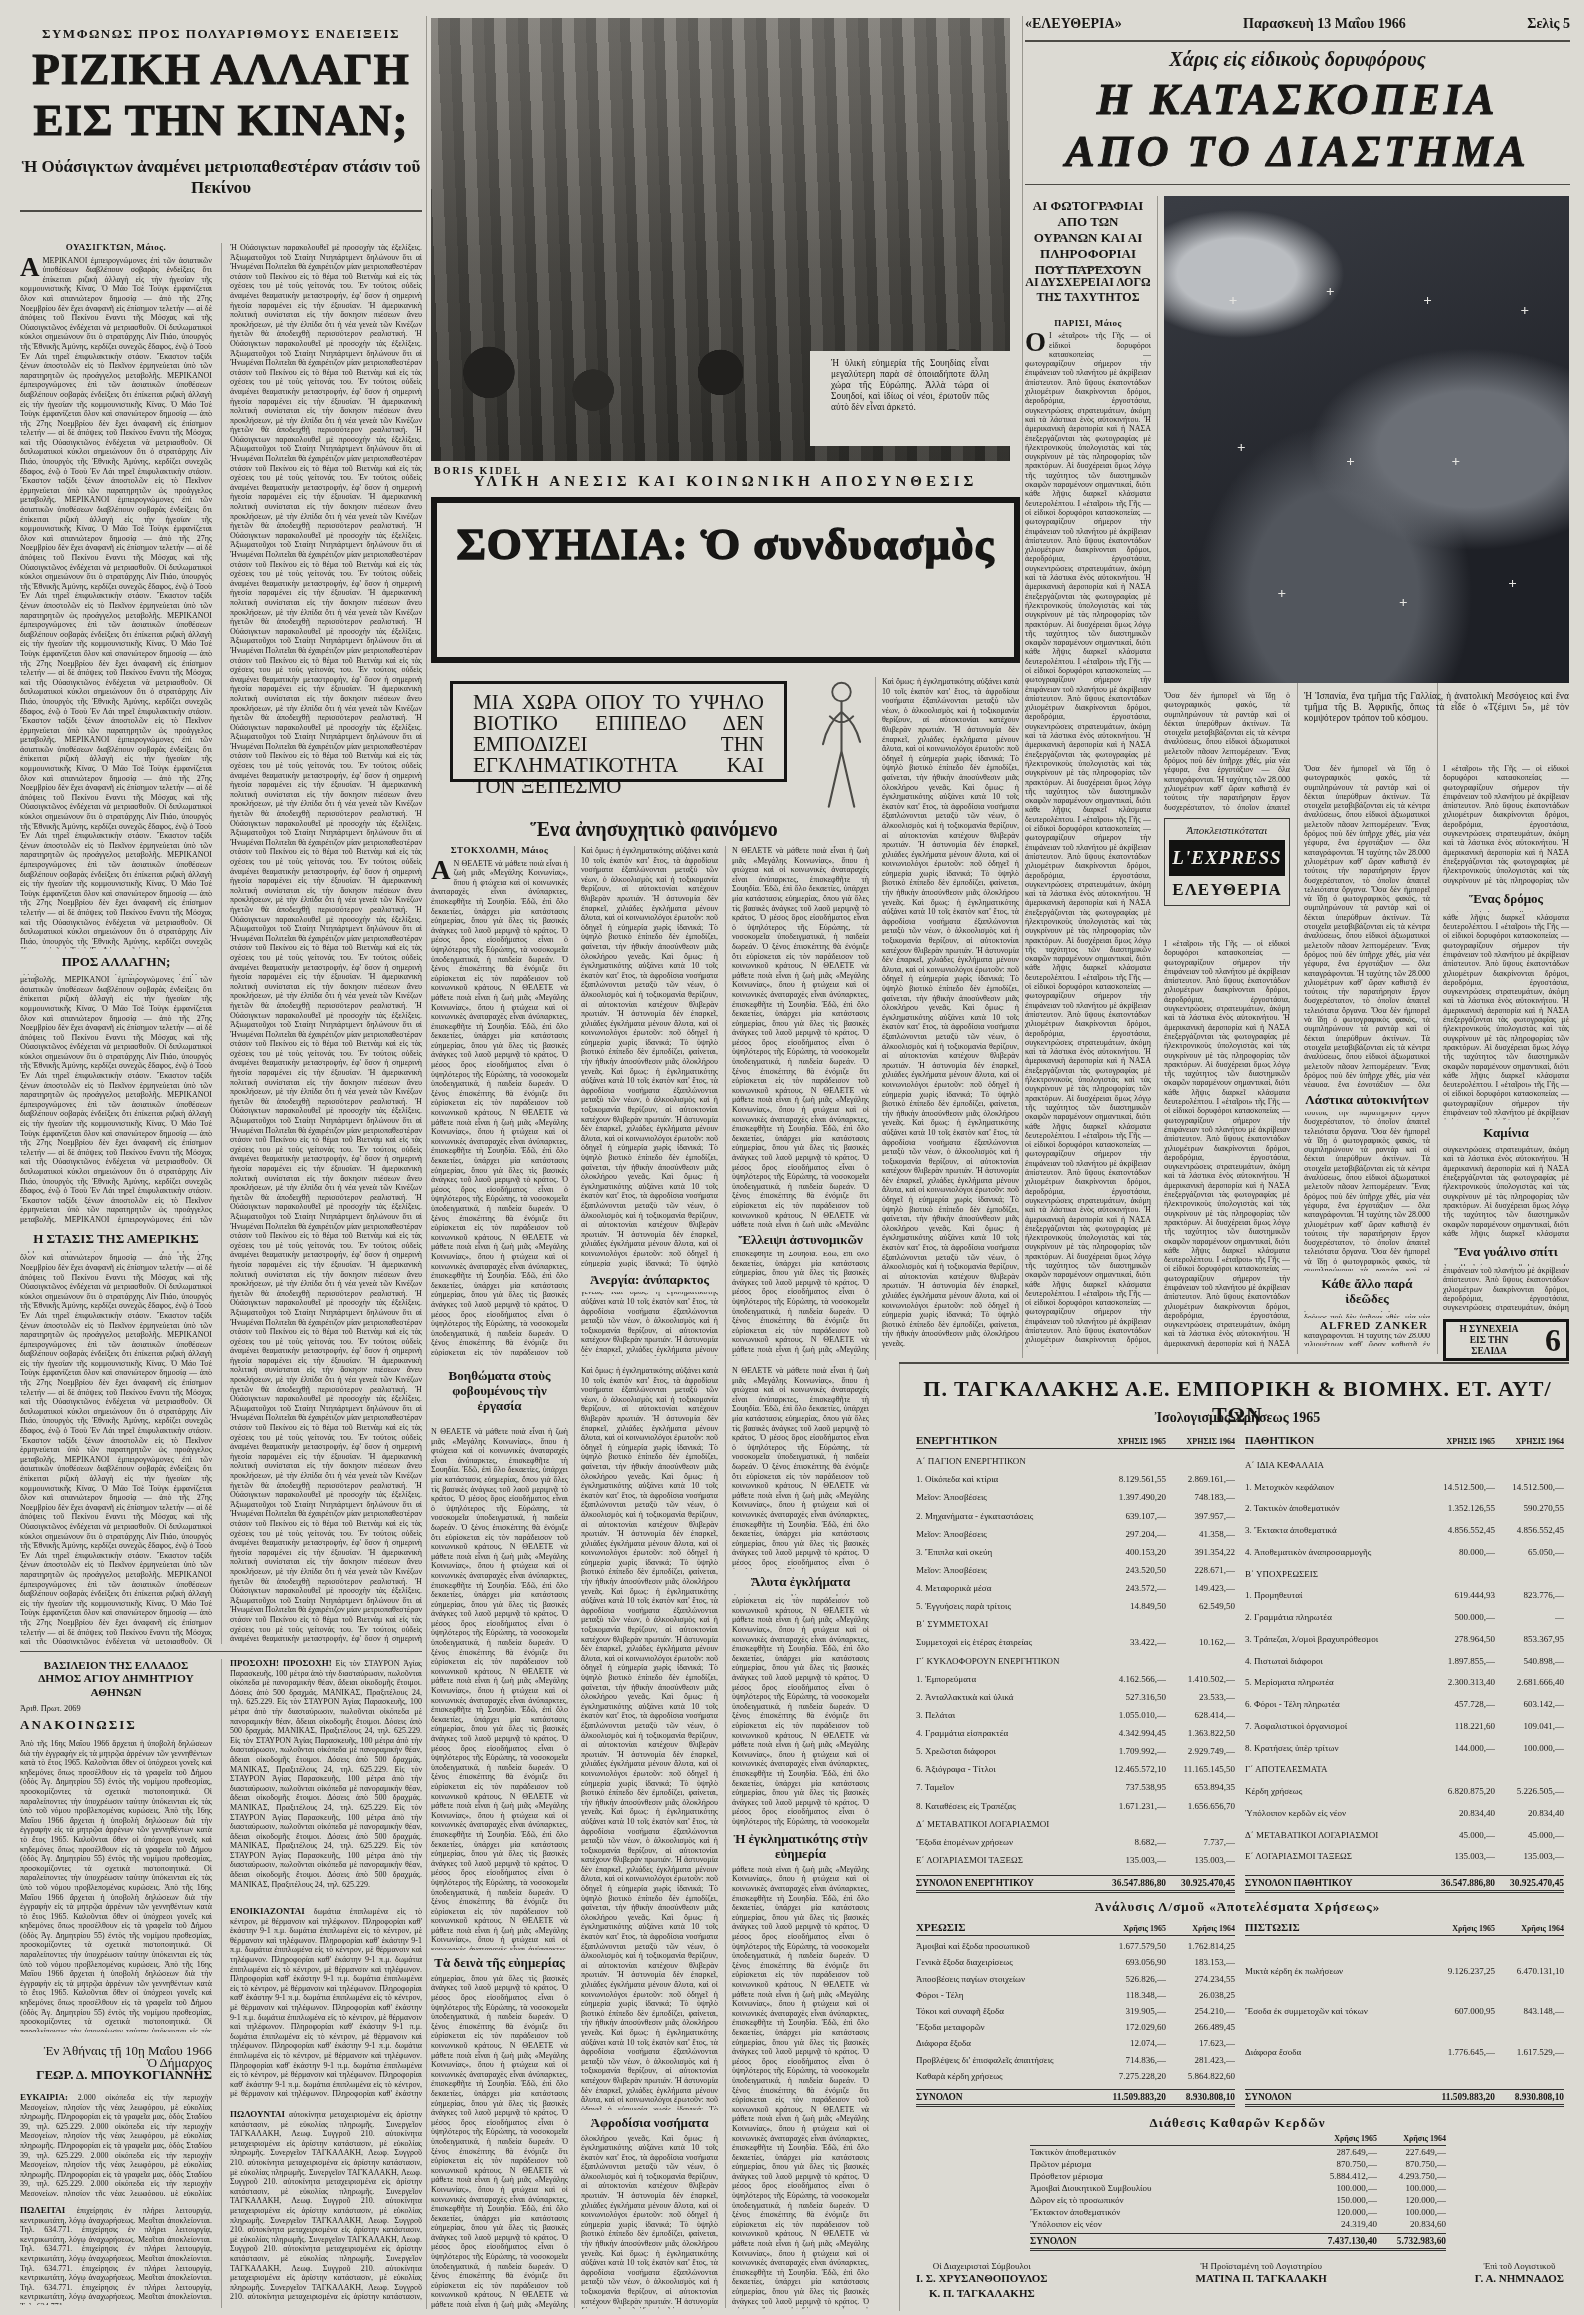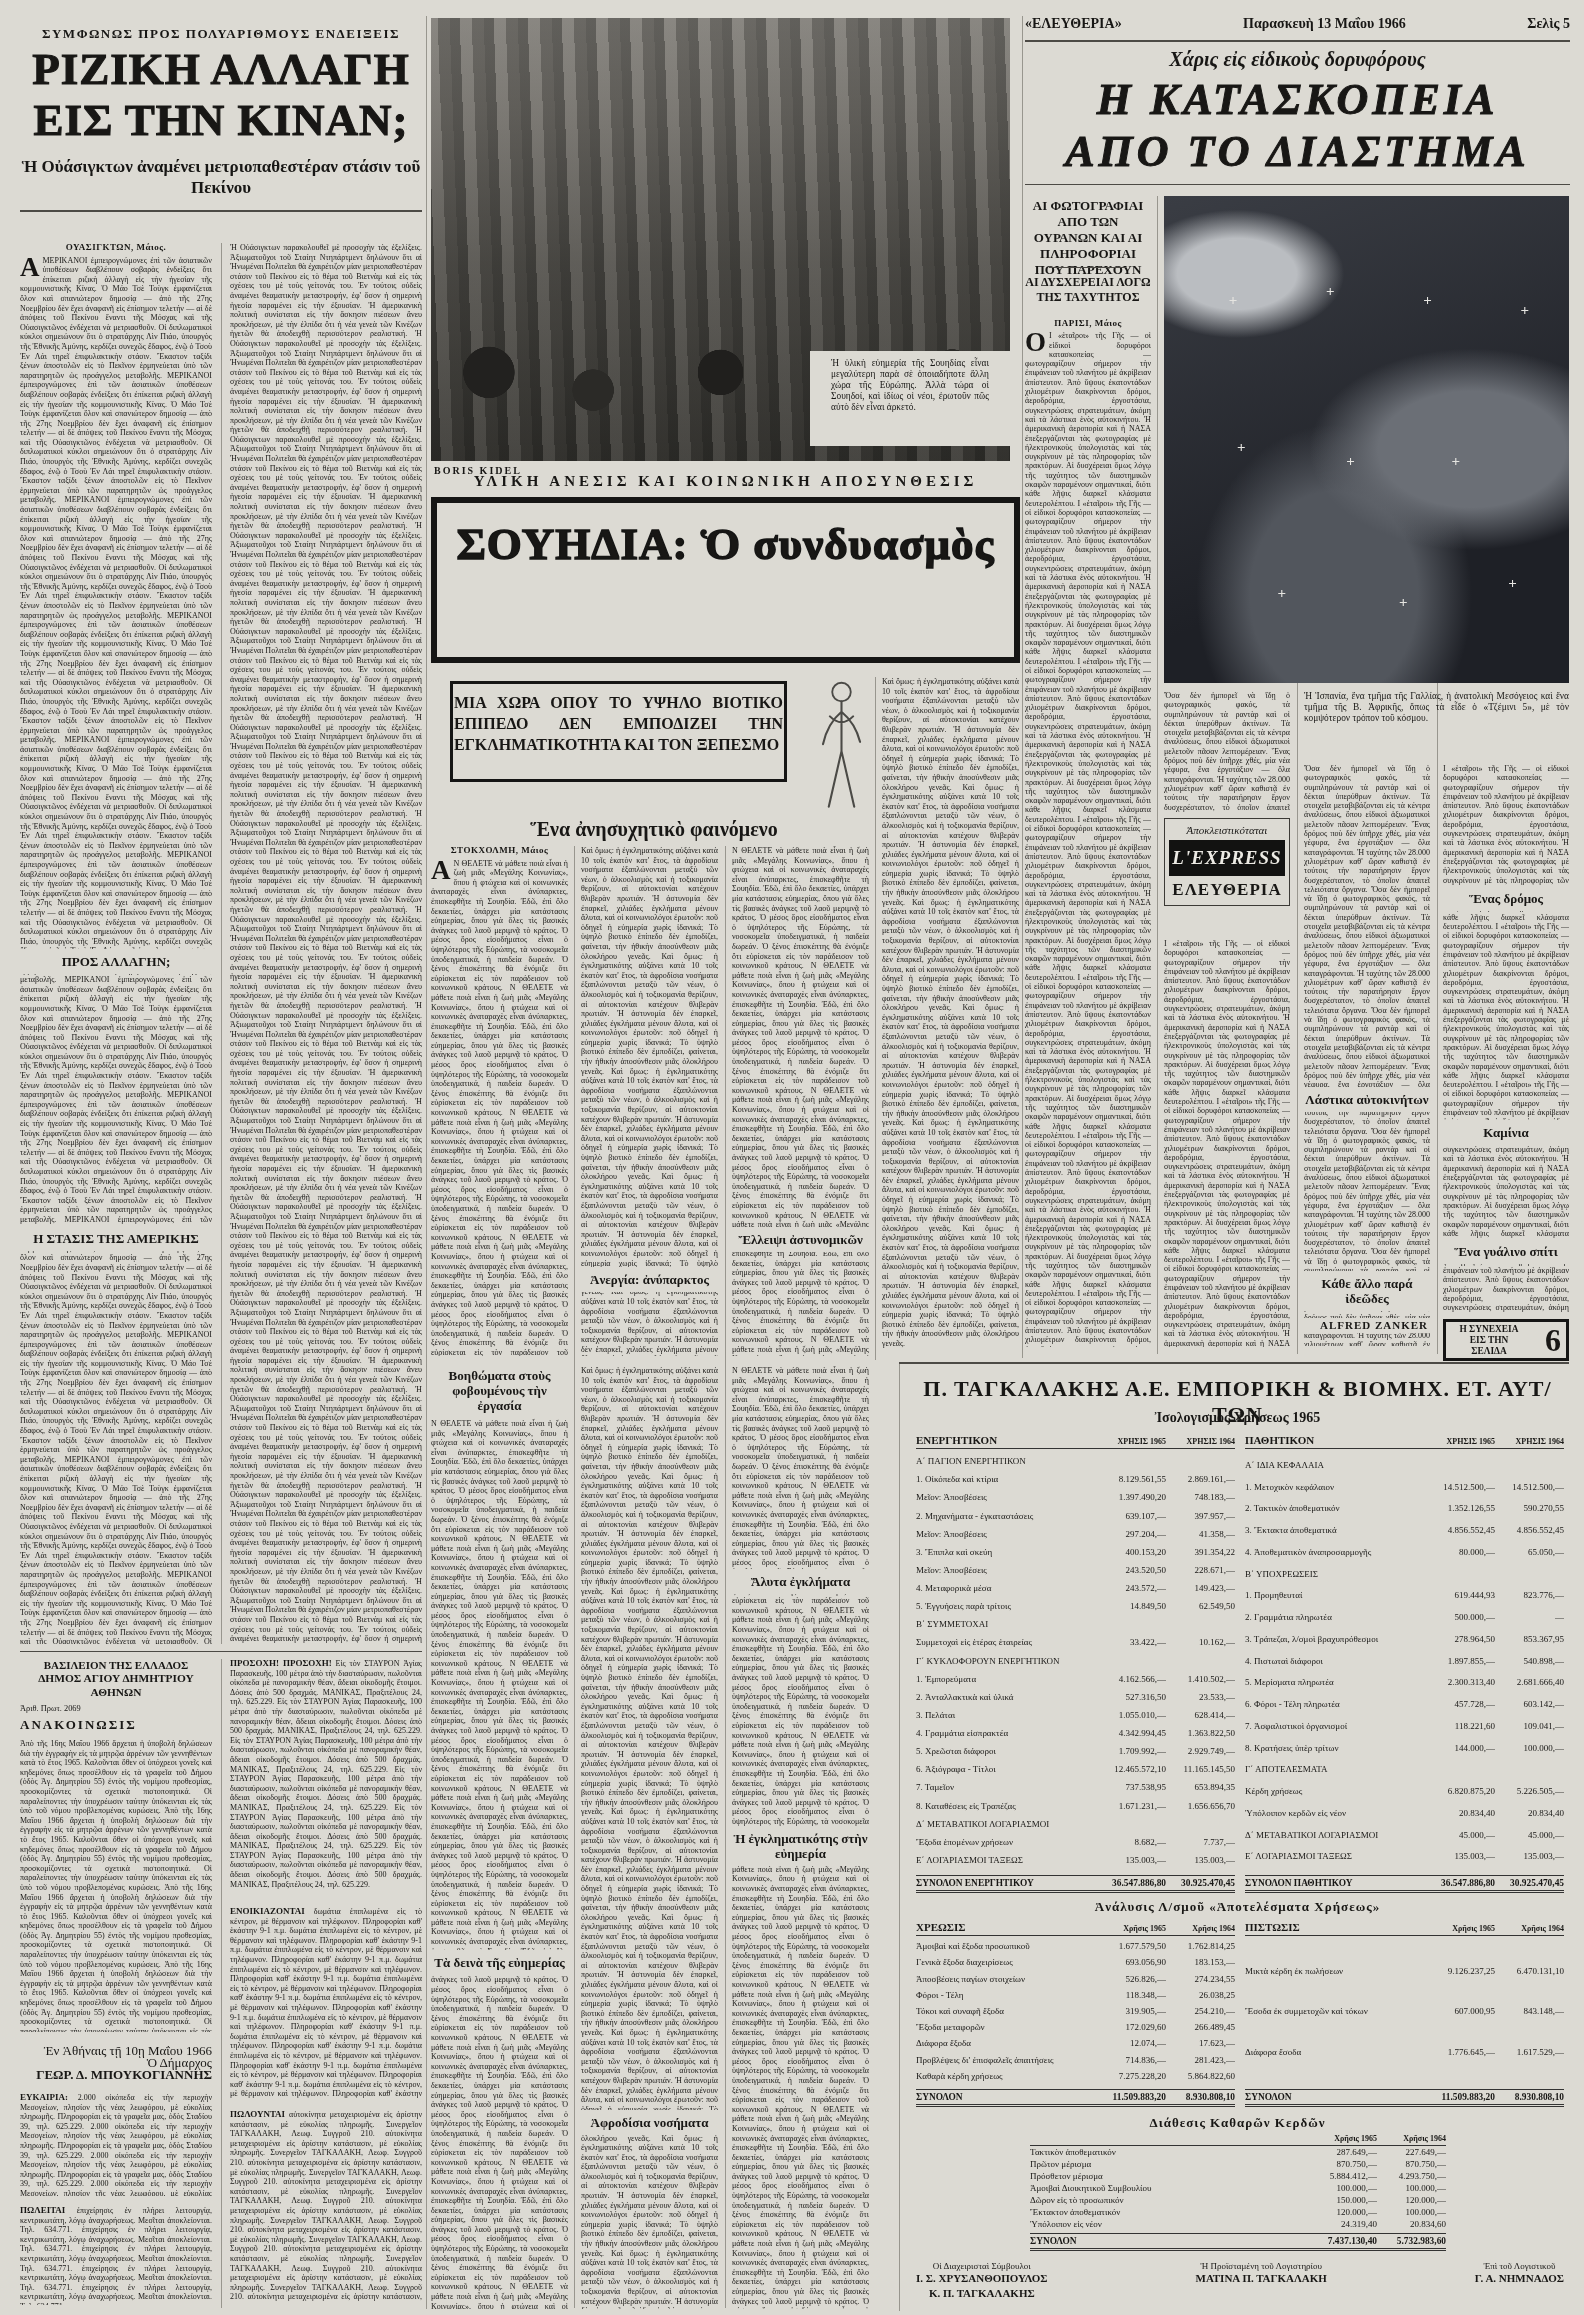--- a/index.html
+++ b/index.html
@@ -12,21 +12,21 @@
   .kicker{font-size:13px;font-weight:bold;letter-spacing:1.5px;text-align:center}
   .bighead{font-weight:bold;text-align:center;font-size:45px;line-height:50px;letter-spacing:1px;
            -webkit-text-stroke:1.1px #181715}
   .deck{font-size:17px;line-height:21px;font-weight:bold;text-align:center}
   .fillbox{overflow:hidden;font-size:8px;line-height:9.6px;text-align:justify}
   .fillbox.sm{font-size:8px;line-height:9.3px}
   .dateline{font-weight:bold;text-align:center;font-size:9px;letter-spacing:0.5px;margin-bottom:3px}
   .dropcap{float:left;font-size:27px;line-height:23px;font-weight:bold;padding-right:3px}
   .crosshead{position:absolute;left:0;right:0;background:#dcdad3;font-weight:bold;text-align:center;
              font-size:13px;line-height:15px;padding:5px 1px}
-  .crosshead.flow{position:static;margin-bottom:4px;padding:2px 1px}
+  .crosshead.flow{position:static;margin-bottom:12px;padding:2px 1px}
   .photo-crowd{background:
      radial-gradient(circle 26px at 10% 80%,#22211f 0 98%,transparent),
      radial-gradient(circle 21px at 28% 84%,#2b2a27 0 98%,transparent),
      radial-gradient(circle 23px at 50% 80%,#201f1d 0 98%,transparent),
      radial-gradient(circle 27px at 71% 85%,#242321 0 98%,transparent),
      radial-gradient(circle 19px at 90% 79%,#2b2a27 0 98%,transparent),
      repeating-linear-gradient(88deg,rgba(20,20,18,.45) 0 10px,rgba(96,94,90,.35) 10px 22px,rgba(42,41,38,.45) 22px 34px),
      linear-gradient(180deg,#a09d97 0%,#8a8781 22%,#605e59 55%,#3a3935 100%)}
   .photo-sat{background:
      radial-gradient(ellipse 149px 89px at 18% 16%,#babdc1 0 40%,transparent 72%),
@@ -34,22 +34,22 @@
      radial-gradient(ellipse 168px 208px at 42% 82%,#52565d 0 50%,transparent 82%),
      linear-gradient(160deg,#3a3d44,#1e2026 70%)}
   .mark{position:absolute;color:#e6e5e1;font-size:15px;font-weight:bold;line-height:15px}
   .photocap{position:absolute;right:0;bottom:15px;width:200px;height:95px;background:#dcdad3;
             padding:7px 21px;font-size:9.4px;line-height:11px;text-align:justify}
   .credit{font-size:10px;font-weight:bold;letter-spacing:2px}
   .band{font-size:15px;font-weight:bold;letter-spacing:4px;text-align:center}
   .displaybox{border:6px solid #151514;text-align:center;padding:4px 2px}
   .displaybox .d1,.displaybox .d2{font-weight:bold;font-size:45px;line-height:75px;
             -webkit-text-stroke:1.5px #151514;letter-spacing:1px;white-space:nowrap}
-  .miabox{border:3px solid #151514;font-weight:bold;font-size:16px;line-height:21px;
-          padding:8px 1px;text-align:justify}
+  .miabox{border:3px solid #151514;font-weight:normal;font-size:21px;line-height:21px;
+          padding:8px 20px;text-align:justify}
   .subhead{font-size:20px;font-weight:bold;text-align:center}
   .strip{display:flex;justify-content:space-between;font-size:14px;font-weight:bold}
   .itkicker{font-size:20px;font-weight:bold;font-style:italic;text-align:center}
   .ithead{font-weight:bold;font-style:italic;text-align:center;font-size:44px;line-height:50px;
           letter-spacing:4px;-webkit-text-stroke:1px #181715}
   .subcaps{font-weight:bold;text-align:center;font-size:13px;line-height:16px}
   .subcaps.small{font-size:12px;line-height:15px}
   .satcap{font-size:9.4px;line-height:11px;text-align:justify}
   .promo{border:1px solid #3c3a36;text-align:center;padding:5px 4px;background:#dcdad3}
   .promo .ptop{font-size:11px;font-style:italic}

